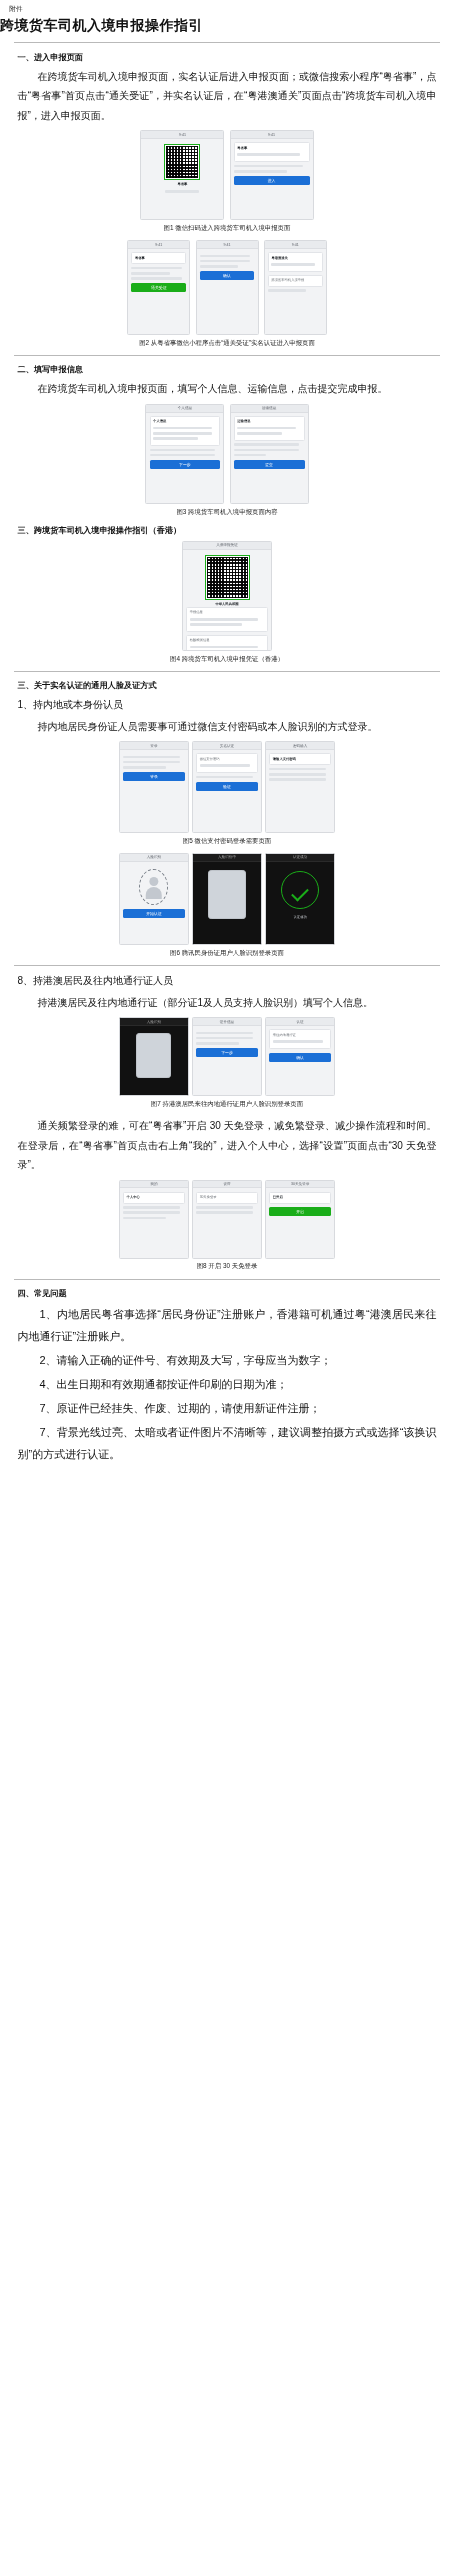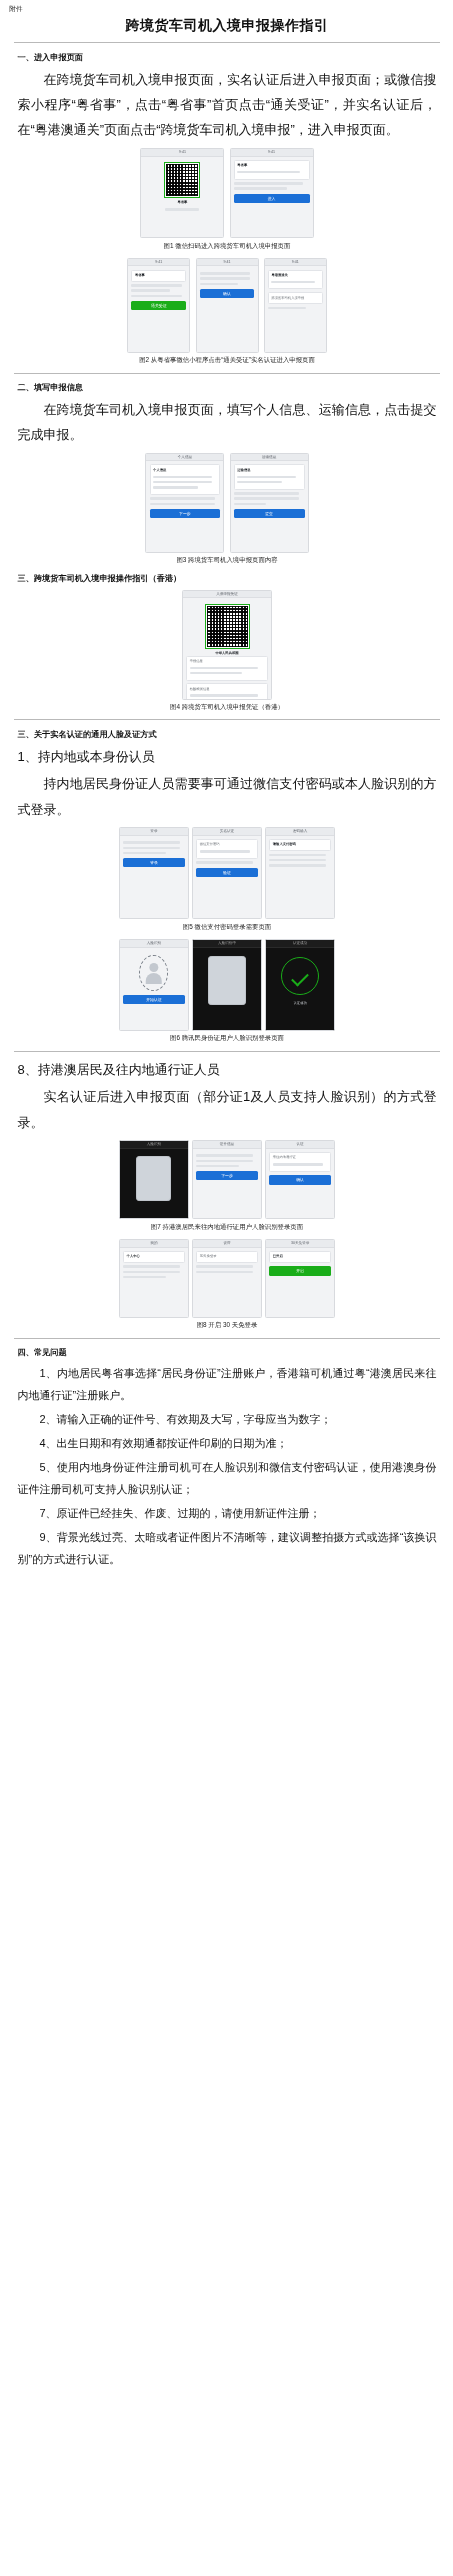--- a/index.html
+++ b/index.html
@@ -1,22 +1,22 @@
 <!DOCTYPE html>
 <html style="font-size:8.2px"><head>
 <meta charset="utf-8">
 <style>
   html,body{margin:0;padding:0;background:#ffffff;}
   body{font-family:"Liberation Sans","DejaVu Sans",sans-serif;color:#111;}
   .page{width:454px;margin:0 auto;position:relative;background:#fff;}
   .attach{font-size:6.7px;color:#222;padding:5.2px 0 0 9.3px;}
-  .doc-title{text-align:center;font-size:14px;font-weight:bold;letter-spacing:0.5px;margin:3.1px 0 7.2px 0;color:#111;}
+  .doc-title{text-align:left;font-size:14px;font-weight:bold;letter-spacing:0.5px;margin:3.1px 0 7.2px 0;color:#111;}
   .rule{border:none;border-top:0.5px solid #b9b9b9;margin:5.2px 14.4px;}
   .sec-h{font-size:8.2px;font-weight:bold;margin:8.2px 17.5px 4.1px 17.5px;color:#111;}
-  .para{font-size:13px;line-height:1.95;margin:2.1px 17.5px;text-align:justify;color:#111;text-indent:2em;}
+  .para{font-size:10px;line-height:1.95;margin:2.1px 17.5px;text-align:justify;color:#111;text-indent:2em;}
   .para.noind{text-indent:0;}
   .cap{font-size:6.4px;text-align:center;color:#222;margin:3.6px 0 7.2px 0;}
   .shots{display:flex;justify-content:center;gap:5.2px;margin:5.2px 15.5px 0 15.5px;}
   .shots.tight{gap:3.1px;}
   .phone{background:#f2f3f5;border:0.5px solid #d8dade;border-radius:1.5px;overflow:hidden;position:relative;}
   .ph-bar{height:6.7px;background:#e9ebee;border-bottom:0.5px solid #dcdee2;display:flex;align-items:center;justify-content:center;}
   .ph-bar span{font-size:3.6px;color:#5a5f66;}
   .ph-body{padding:3.1px;}
   .line{height:2.6px;background:#dfe2e6;border-radius:1px;margin:2.6px 0;}
   .line.s{width:45%;}
@@ -268,21 +268,21 @@
           <div class="ring"></div>
       <div class="tiny" style="text-align:center">认证成功</div>
         </div>
     </div>
   </div>
   <div class="cap">图6 腾讯民身份证用户人脸识别登录页面</div>
 
   <hr class="rule">
 
   <div class="para noind">8、持港澳居民及往内地通行证人员</div>
-  <div class="para">实名认证后进入申报页面（部分证1及人员支持人脸识别）的方式登录。</div>
+  <div class="para">持港澳居民及往内地通行证（部分证1及人员支持人脸识别）填写个人信息。</div>
 
   <div class="shots tight">
     <div class="phone dark" style="width:68px;height:77px;">
       <div class="ph-bar">
           <span>人脸识别</span>
         </div>
       <div class="ph-body">
           <div class="photo" style="width:33px;height:43px;margin:4.1px auto;border-radius:3.1px"></div>
         </div>
     </div>
@@ -305,20 +305,21 @@
           <div class="card">
             <div class="tiny">来往内地通行证</div>
             <div class="line l"></div>
           </div>
       <div class="blue-btn">确认</div>
         </div>
     </div>
   </div>
   <div class="cap">图7 持港澳居民来往内地通行证用户人脸识别登录页面</div>
 
+  <div class="para">通关频繁登录的难，可在“粤省事”开启 30 天免登录，减免繁登录、减少操作流程和时间。在登录后，在“粤省事”首页点击右上角“我的”，进入个人中心，选择“设置”页面点击“30 天免登录”。</div>
 
   <div class="shots tight">
     <div class="phone" style="width:68px;height:77px;">
       <div class="ph-bar">
           <span>我的</span>
         </div>
       <div class="ph-body">
           <div class="card">
             <div class="tiny b">个人中心</div>
           </div>
@@ -352,19 +353,18 @@
     </div>
   </div>
   <div class="cap">图8 开启 30 天免登录</div>
 
   <hr class="rule">
 
   <div class="sec-h">四、常见问题</div>
   <div class="faq">1、内地居民粤省事选择“居民身份证”注册账户，香港籍可机通过粤“港澳居民来往内地通行证”注册账户。</div>
   <div class="faq">2、请输入正确的证件号、有效期及大写，字母应当为数字；</div>
   <div class="faq">4、出生日期和有效期通都按证件印刷的日期为准；</div>
-  <div class="faq">5、使用内地身份证件注册司机可在人脸识别和微信支付密码认证，使用港澳身份证件注册司机可支持人脸识别认证；</div>
   <div class="faq">7、原证件已经挂失、作废、过期的，请使用新证件注册；</div>
-  <div class="faq">9、背景光线过亮、太暗或者证件图片不清晰等，建议调整拍摄方式或选择“该换识别”的方式进行认证。</div>
+  <div class="faq">7、背景光线过亮、太暗或者证件图片不清晰等，建议调整拍摄方式或选择“该换识别”的方式进行认证。</div>
   <div class="block-gap"></div>
 
 </div>
 
 
 </body></html>

